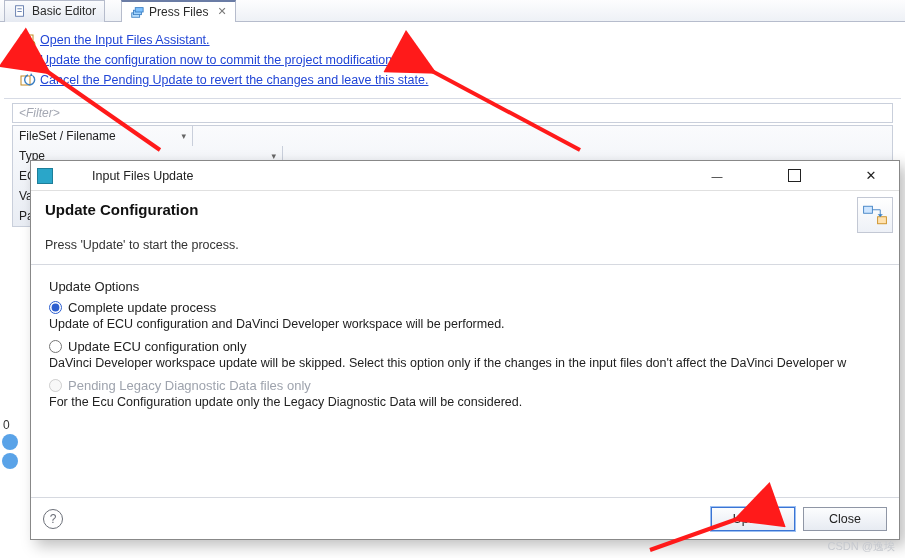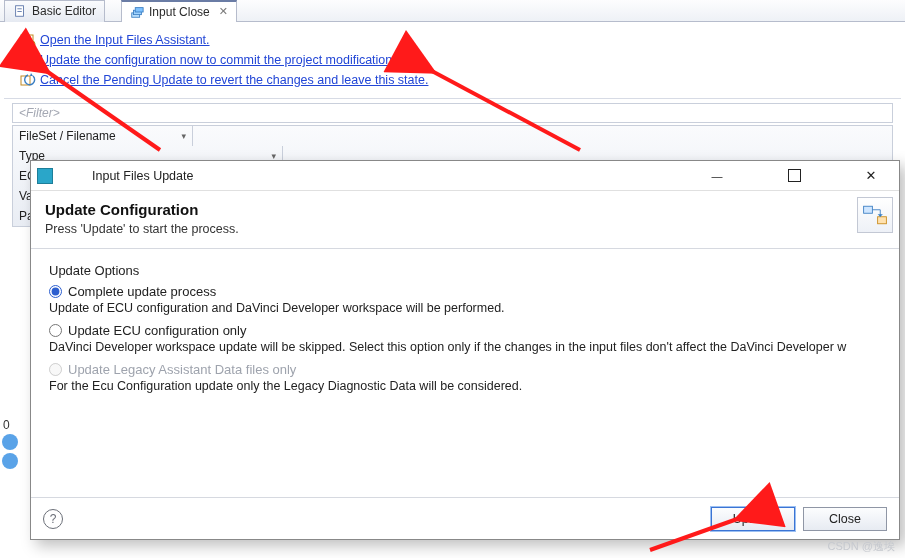--- a/index.html
+++ b/index.html
@@ -90,21 +90,21 @@
     .winbtn.min::before{content:"—";font-size:11px}
     .winbtn.max{border:0}
     .winbtn.max::before{content:"";width:11px;height:11px;border:1px solid #222;display:block}
     .winbtn.close::before{content:"✕";font-size:13px}
     .mheader{
       display:flex;align-items:flex-start;
       padding:10px 14px 12px 14px;
       border-bottom:1px solid #d6d9e0;
       position: relative;
     }
-    .mheader h2{font-size:15px;font-weight:600;color:#111;margin-bottom:4px}
+    .mheader h2{font-size:15px;font-weight:600;color:#111;margin-bottom:20px}
     .mheader p{color:#333;font-size:12.5px}
     .mheader .bigicon{position:absolute; right:6px; top:6px; width:36px;height:36px;border:1px solid #c3c8d4;background:linear-gradient(#fff,#eef1f7);display:flex;align-items:center;justify-content:center}
     .mbody{padding:14px 18px 8px 18px;color:#222}
     .mbody .group{margin-bottom:2px}
     .mbody .gtitle{font-size:13px;color:#222;margin-bottom:6px}
     .radiorow{display:flex;align-items:center;gap:6px;margin:3px 0 0 0;font-size:13px}
     .radiorow input{accent-color:#2d5fcf}
     .radiorow.disabled{color:#9ea3ad}
     .desc{color:#222;font-size:12.5px;margin:2px 0 8px 0;white-space:nowrap;overflow:hidden}
     .mfoot{
@@ -135,21 +135,21 @@
     <span>Basic Editor</span>
   </div>
   <div class="tab active">
     <span class="ticon">
       <svg viewBox="0 0 16 16">
           <rect x="2" y="9" width="9" height="5" fill="#bfe3ff" stroke="#3a7ec2"></rect>
           <rect x="4" y="6" width="9" height="5" fill="#9fd3ff" stroke="#3a7ec2"></rect>
           <rect x="6" y="3" width="9" height="5" fill="#7fc2ff" stroke="#3a7ec2"></rect>
         </svg>
     </span>
-    <span>Input Close</span>
+    <span>Press Files</span>
     <span class="close-x">✕</span>
   </div>
 </div>
 
 <div class="links">
   <div class="linkrow">
     <span class="licon">
       <svg viewBox="0 0 16 16">
           <rect x="1" y="3" width="12" height="10" fill="#fff" stroke="#c28a20"></rect>
           <path d="M3 5h8M3 8h8" stroke="#c28a20"></path>
@@ -244,21 +244,21 @@
       <div class="desc">Update of ECU configuration and DaVinci Developer workspace will be performed.</div>
 
       <label class="radiorow">
         <input type="radio" name="opt" style="">
         <span>Update ECU configuration only</span>
       </label>
       <div class="desc">DaVinci Developer workspace update will be skipped. Select this option only if the changes in the input files don't affect the DaVinci Developer w</div>
 
       <label class="radiorow disabled">
         <input type="radio" name="opt" disabled="" style="">
-        <span>Update Legacy Assistant Data files only</span>
+        <span>Pending Legacy Diagnostic Data files only</span>
       </label>
       <div class="desc">For the Ecu Configuration update only the Legacy Diagnostic Data will be considered.</div>
     </div>
   </div>
   <div class="mfoot">
     <span class="help">?</span>
     <span class="spacer"></span>
     <button class="btn primary">Update</button>
     <button class="btn">Close</button>
   </div>

